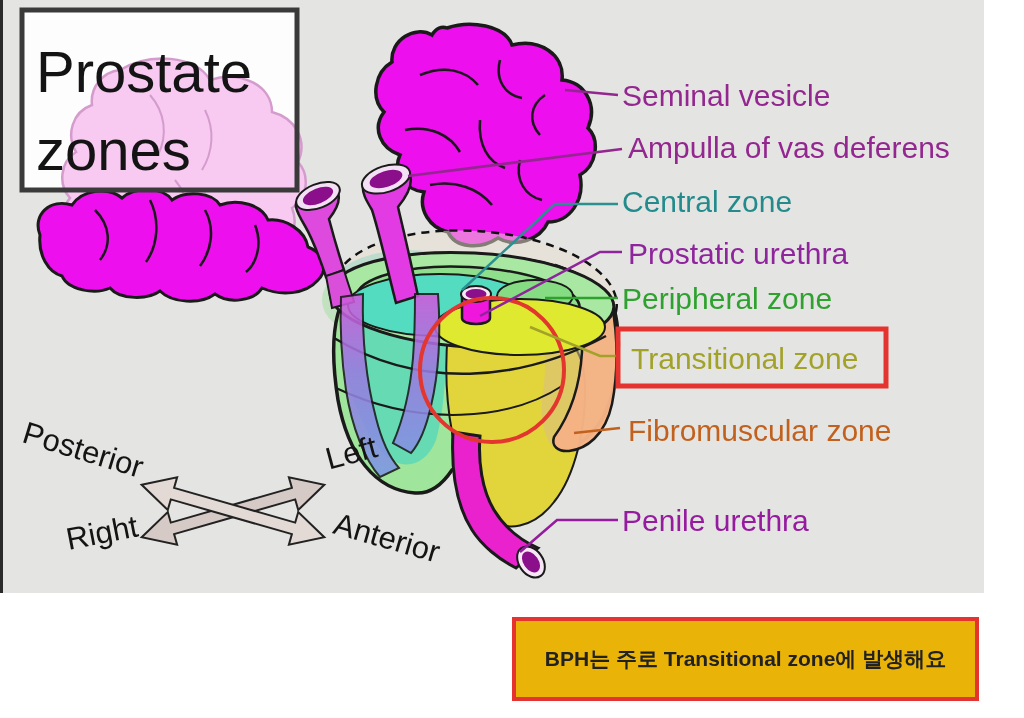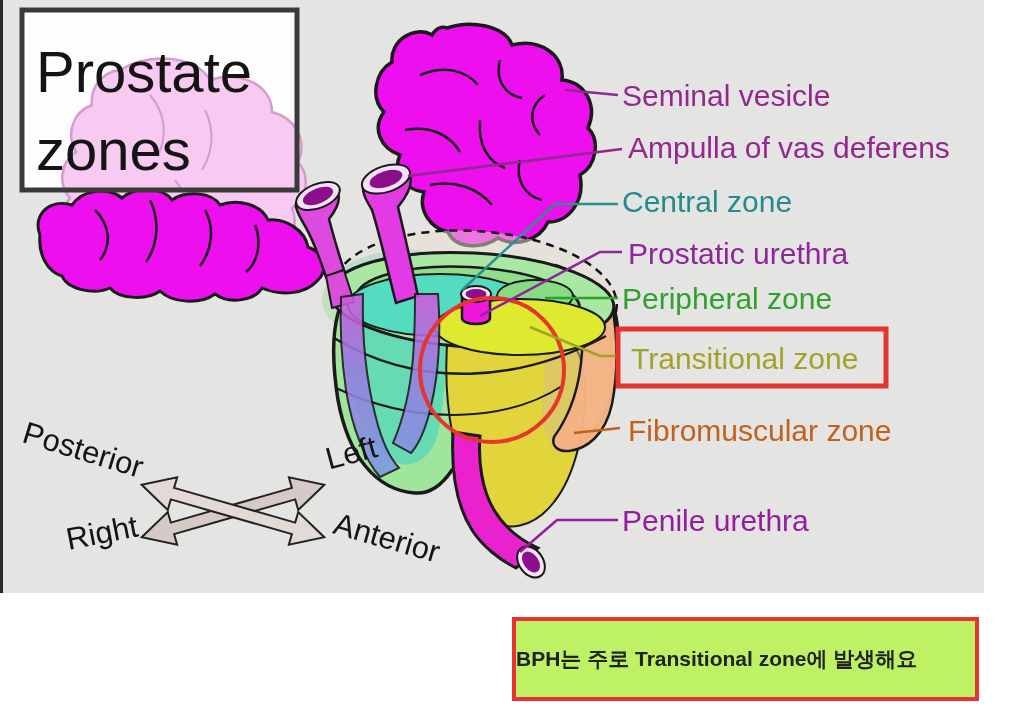--- a/index.html
+++ b/index.html
@@ -2,22 +2,22 @@
 <html><head>
 <meta charset="utf-8">
 <style>
   html,body{margin:0;padding:0;background:#ffffff;width:1024px;height:718px;overflow:hidden;}
   #stage{position:relative;width:1024px;height:718px;font-family:"Liberation Sans",sans-serif;}
   svg{position:absolute;left:0;top:0;}
   .lbl{font-family:"Liberation Sans",sans-serif;font-size:30px;}
   .title-txt{font-family:"Liberation Sans",sans-serif;font-size:58px;fill:#141414;}
   .compass-txt{font-family:"Liberation Sans",sans-serif;font-size:31px;fill:#141414;}
   #note-box{position:absolute;left:512px;top:617px;width:467px;height:84px;box-sizing:border-box;
-    border:4px solid #E5342F;background:#bef264;display:flex;flex-direction:row;
-    align-items:center;justify-content:flex-start;gap:4px;}
+    border:4px solid #E5342F;background:#eab308;display:flex;flex-direction:row;
+    align-items:center;justify-content:center;gap:4px;}
   #note-box div{font-family:"Liberation Sans",sans-serif;font-weight:bold;font-size:21px;color:#222;white-space:nowrap;}
 </style>
 </head>
 <body>
 
 <div id="stage">
 <svg width="1024" height="718" viewBox="0 0 1024 718">
   <defs>
     <linearGradient id="tubeGrad" x1="0" y1="290" x2="0" y2="470" gradientUnits="userSpaceOnUse">
       <stop offset="0" stop-color="#D457DC"></stop>

